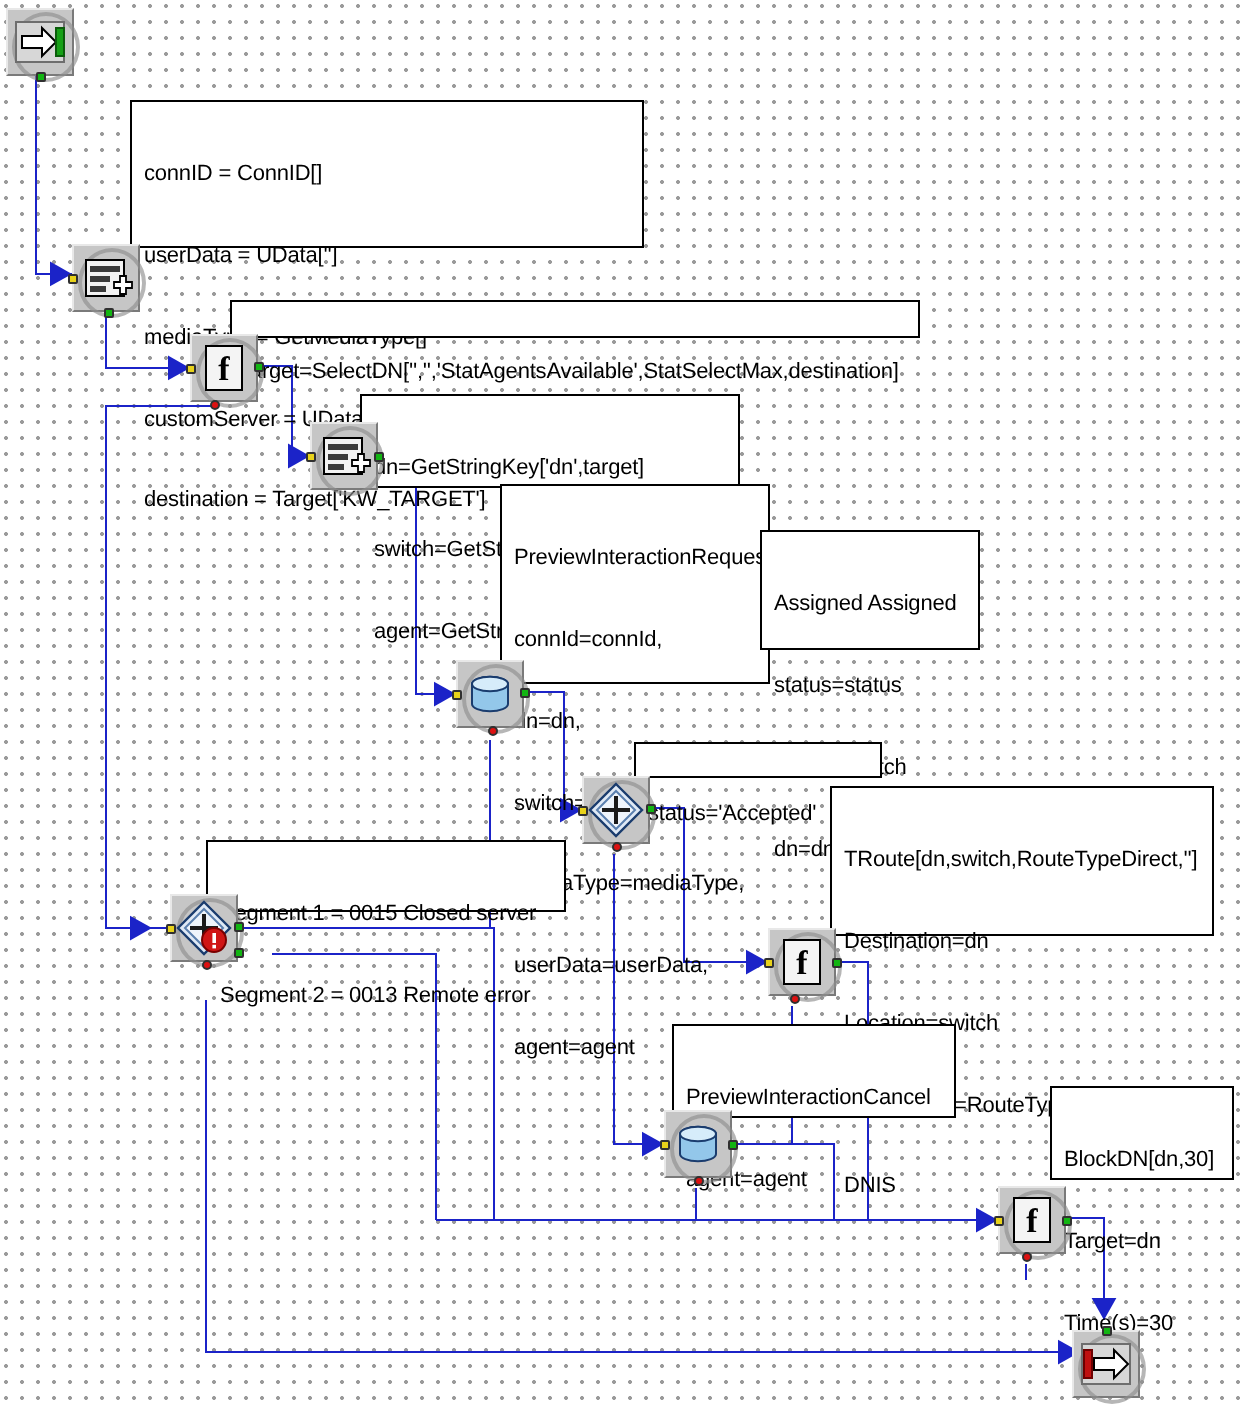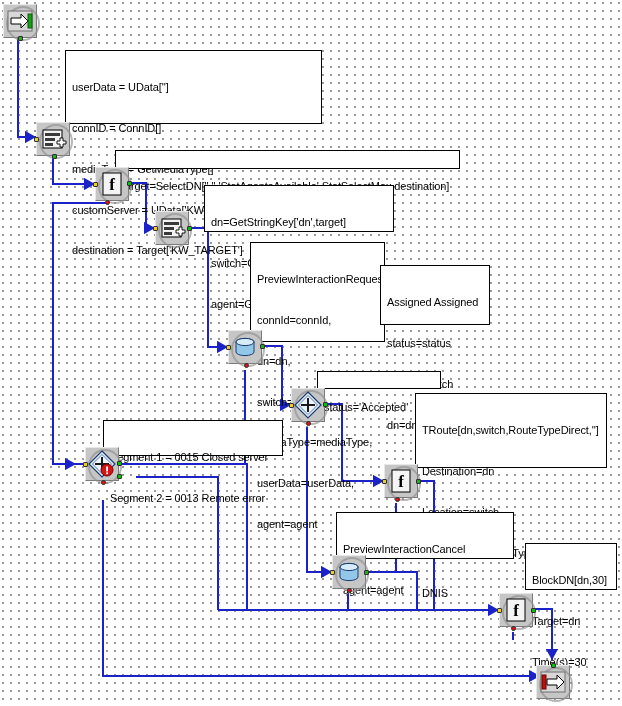--- a/index.html
+++ b/index.html
@@ -112,32 +112,32 @@
 
       <path d="M245,370 L245,464 L76,464"></path>
 
       <path d="M531,609 L552,609 L552,660" marker-end="url(#arrD)"></path>
 
       <path d="M513,632 L513,640"></path>
     </g>
   </svg>
 
   <div class="note" style="left:65px;top:50px;width:257px;height:74px;">
+    <span class="ln">connID = ConnID[]</span>
     <span class="ln">userData = UData['']</span>
-    <span class="ln">connID = ConnID[]</span>
     <span class="ln">mediaType = GetMediaType[]</span>
     <span class="ln">customServer = UData['KW_CUSTOM_SERVER']</span>
     <span class="ln">destination = Target['KW_TARGET']</span>
   </div>
 
   <div class="note" style="left:115px;top:150px;width:345px;height:19px;padding-top:2px;">
     <span class="ln">target=SelectDN['','','StatAgentsAvailable',StatSelectMax,destination]</span>
   </div>
 
-  <div class="note" style="left:180px;top:185px;width:190px;height:47px;margin-left:24px;">
+  <div class="note" style="left:180px;top:197px;width:190px;height:47px;">
     <span class="ln">dn=GetStringKey['dn',target]</span>
     <span class="ln">switch=GetStringkey['switch',target]</span>
     <span class="ln">agent=GetStringKey['agent',target]</span>
   </div>
 
   <div class="note" style="left:250px;top:242px;width:135px;height:100px;">
     <span class="ln">PreviewInteractionRequest</span>
     <span class="ln">connId=connId,</span>
     <span class="ln">dn=dn,</span>
     <span class="ln">switch=switch,</span>
@@ -163,21 +163,21 @@
     <span class="ln">Location=switch</span>
     <span class="ln">Route Type=RouteTypeDirect</span>
     <span class="ln">DNIS</span>
   </div>
 
   <div class="note" style="left:103px;top:420px;width:180px;height:36px;">
     <span class="ln">Segment 1 = 0015 Closed server</span>
     <span class="ln">Segment 2 = 0013 Remote error</span>
   </div>
 
-  <div class="note" style="left:336px;top:512px;width:178px;height:47px;">
+  <div class="note" style="left:336px;top:512px;width:142px;height:47px;">
     <span class="ln">PreviewInteractionCancel</span>
     <span class="ln">agent=agent</span>
   </div>
 
   <div class="note" style="left:525px;top:543px;width:92px;height:47px;">
     <span class="ln">BlockDN[dn,30]</span>
     <span class="ln">Target=dn</span>
     <span class="ln">Time(s)=30</span>
   </div>
 

